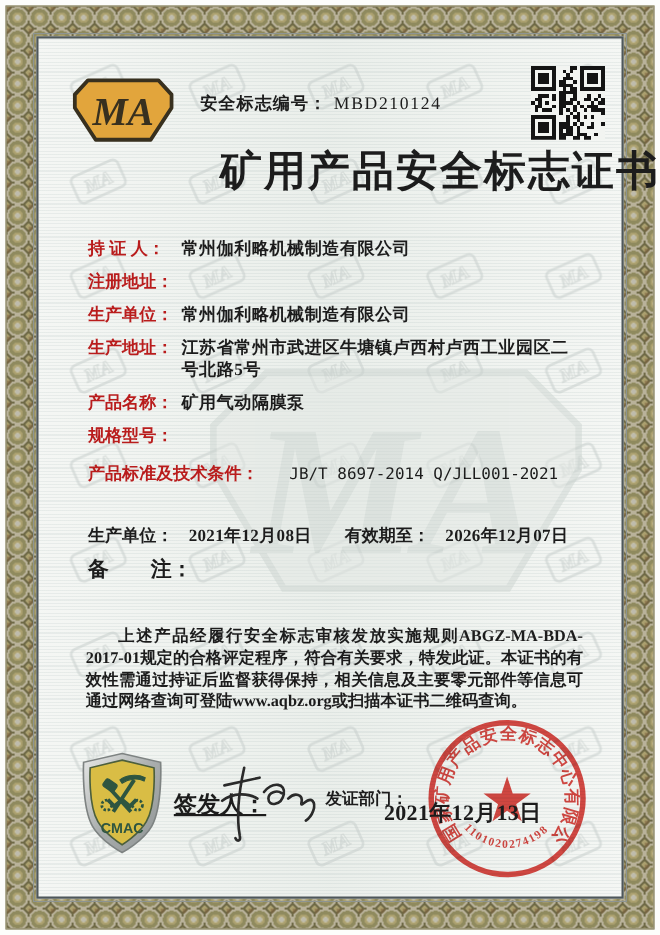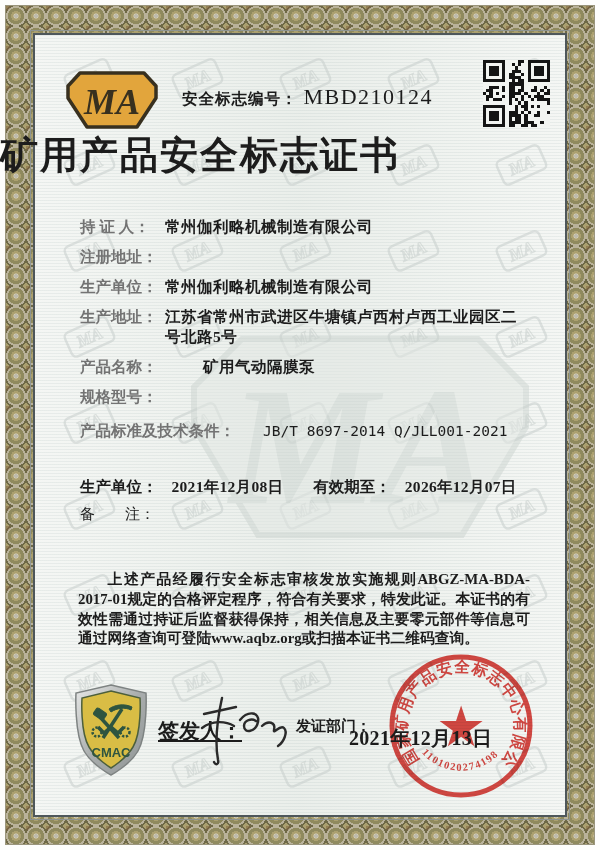--- a/index.html
+++ b/index.html
@@ -19,40 +19,40 @@
     background-color:#eff2ee;
     background-image:
       repeating-linear-gradient(180deg, rgba(150,170,170,.14) 0 1px, rgba(255,255,255,0) 1px 3px),
       linear-gradient(90deg, rgba(255,255,255,.35), rgba(220,228,224,.25) 50%, rgba(255,255,255,.35));}
   .wm-layer{position:absolute;inset:35px;pointer-events:none;}
   .content{position:absolute;inset:0;}
   
   .ma-logo{position:absolute;left:66px;top:71px;width:92px;height:58px;}
   .certno{position:absolute;left:182px;top:84px;font-size:15.5px;white-space:nowrap;}
   .certno .lb{font-weight:700;letter-spacing:1px;}
-  .certno .no{font-size:22px;letter-spacing:1.5px;margin-left:6px;}
+  .certno .no{font-size:16px;letter-spacing:1.5px;margin-left:6px;}
   .qr{position:absolute;left:482px;top:60px;width:69px;height:67px;}
   
-  .title{position:absolute;left:0;right:0;top:130px;margin:0;text-align:left;
+  .title{position:absolute;left:0;right:0;top:130px;margin:0;text-align:right;
     font-size:38px;font-weight:900;letter-spacing:2px;}
   
   .fields{position:absolute;left:80px;top:217px;width:448px;font-size:15.5px;}
   .row{display:flex;align-items:flex-start;line-height:20px;margin-bottom:10px;}
-  .row .lb{flex:none;width:85px;color:#737373;font-weight:600;}
+  .row .lb{flex:none;width:85px;color:#b91c1c;font-weight:600;}
   .row .val{flex:1;font-weight:800;letter-spacing:.5px;}
   .row.widelb .lb{width:auto;margin-right:28px;}
   .val.latin{font-family:"DejaVu Sans Mono",monospace;letter-spacing:0;}
   .val.latin.reg{font-weight:500;font-size:14.5px;}
   .row.std{margin-top:14px;}
   
   .dates{position:absolute;left:80px;top:477px;font-size:15.5px;white-space:nowrap;}
   .dates .lb{font-weight:600;}
   .dates .dv{font-weight:600;letter-spacing:.3px;margin-left:14px;}
   .dates .lb2{margin-left:30px;}
-  .remark{position:absolute;left:80px;top:505px;font-size:15px;font-weight:400;}
+  .remark{position:absolute;left:80px;top:505px;font-size:19px;font-weight:700;}
   
   .statement{position:absolute;left:78px;top:570px;width:452px;margin:0;
     font-size:14.8px;line-height:19.8px;font-weight:700;text-indent:2em;text-align:justify;}
   
   .cmac{position:absolute;left:70px;top:683px;width:82px;height:94px;}
   .signer{position:absolute;left:158px;top:717px;font-size:21px;font-weight:700;text-decoration:underline;}
   .signature{position:absolute;left:196px;top:690px;width:96px;height:82px;}
   .dept{position:absolute;left:296px;top:717px;font-size:15px;font-weight:700;}
   .dept-date{position:absolute;left:349px;top:725px;font-size:20px;font-weight:600;z-index:6;letter-spacing:.3px;}
   .stamp{position:absolute;left:386px;top:650px;width:150px;height:152px;z-index:5;
@@ -238,21 +238,21 @@
           <span class="lb">注册地址：</span>
         </div>
       <div class="row">
           <span class="lb">生产单位：</span>
           <span class="val">常州伽利略机械制造有限公司</span>
         </div>
       <div class="row">
           <span class="lb">生产地址：</span>
           <span class="val">江苏省常州市武进区牛塘镇卢西村卢西工业园区二号北路5号</span>
         </div>
-      <div class="row" style="margin-top:4px;gap:38px;">
+      <div class="row" style="margin-top:4px;">
           <span class="lb">产品名称：</span>
           <span class="val">矿用气动隔膜泵</span>
         </div>
       <div class="row">
           <span class="lb">规格型号：</span>
         </div>
       <div class="row widelb std">
           <span class="lb">产品标准及技术条件：</span>
           <span class="val latin reg">JB/T 8697-2014  Q/JLL001-2021</span>
         </div>

